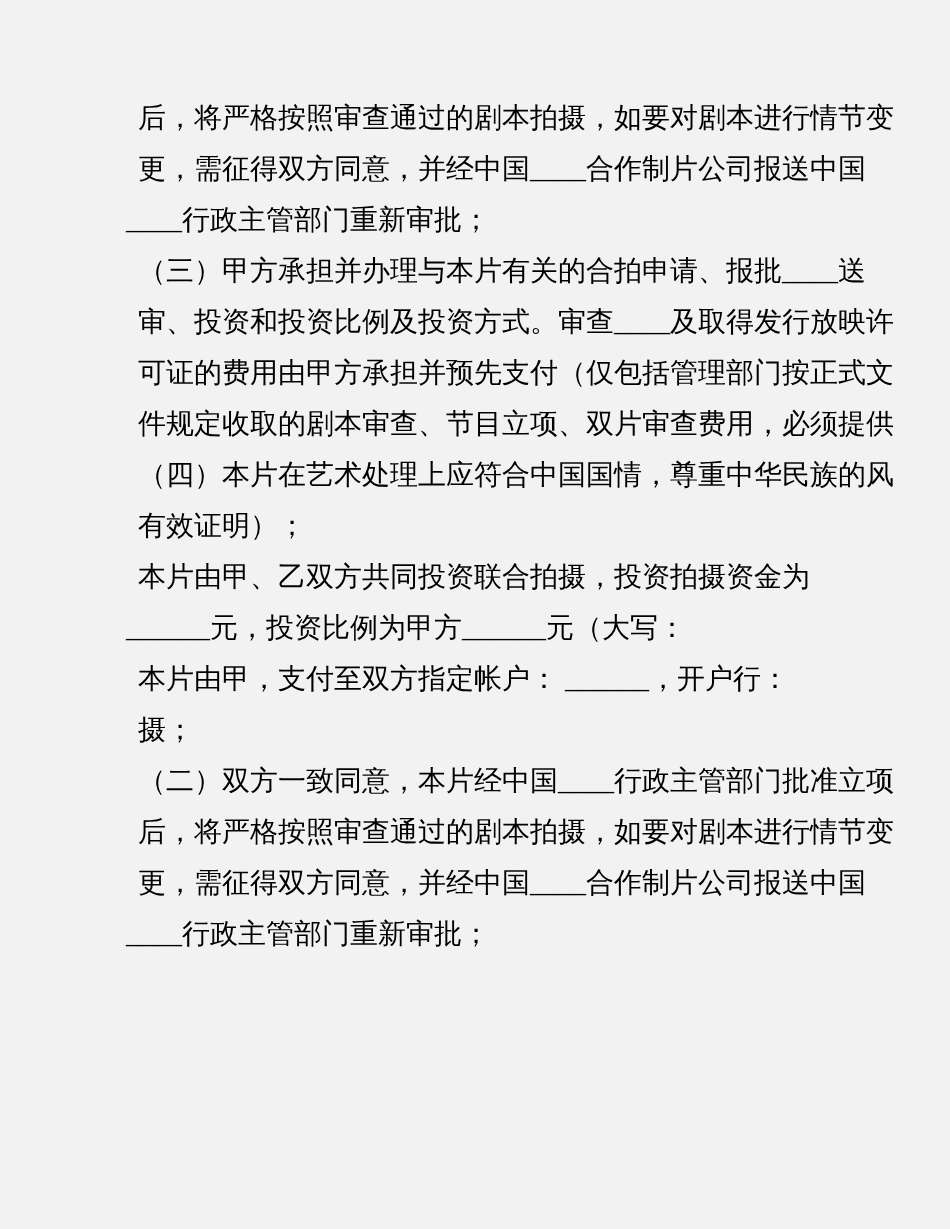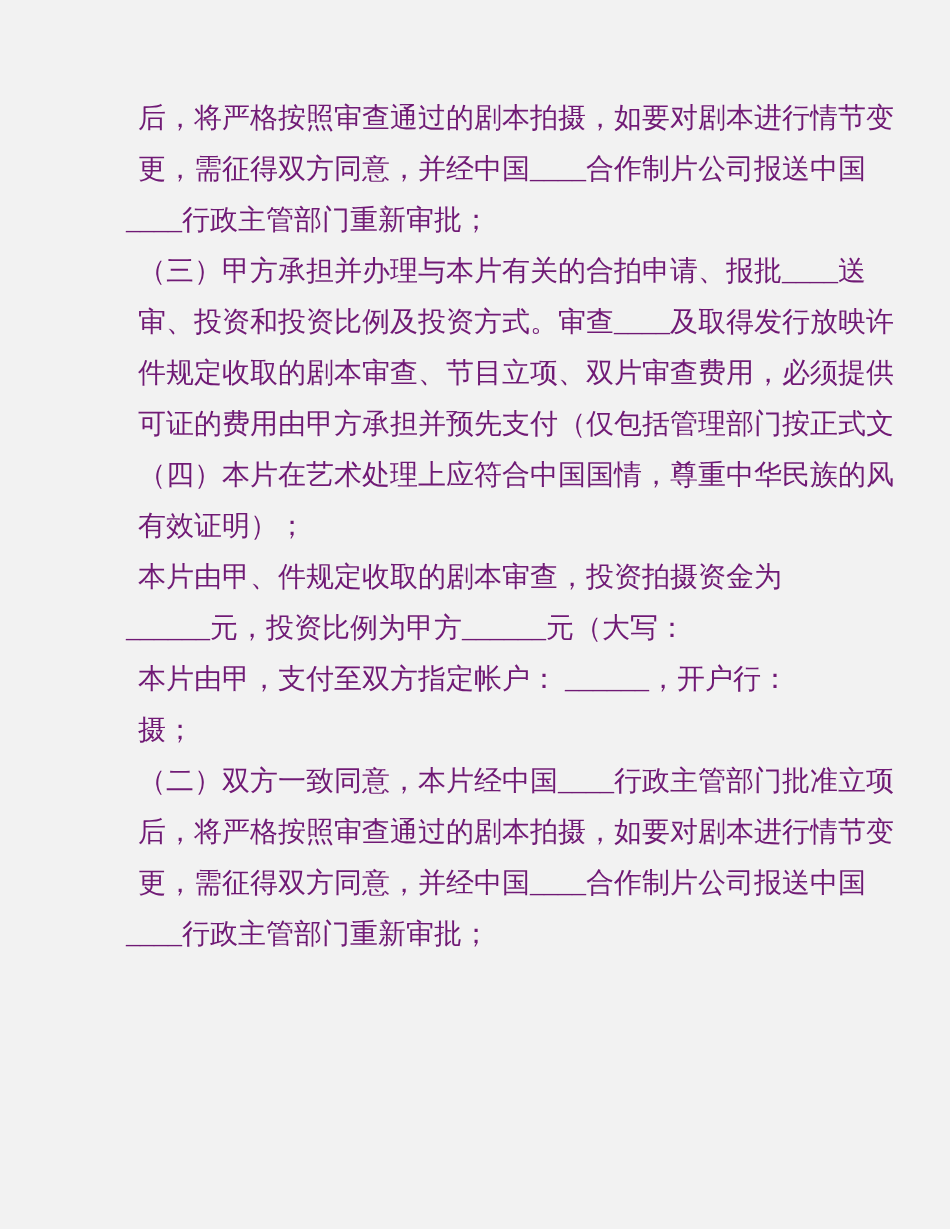--- a/index.html
+++ b/index.html
@@ -34,32 +34,32 @@
     font-weight: 400;
     text-rendering: optimizeLegibility;
   }
   .line.underscore-start {
     margin-left: -12px;
   }
 </style>
 </head>
 <body style="background: rgb(242, 242, 242);">
 
-<div class="page" style="background: rgb(242, 242, 242); color: #701a75;">
+<div class="page" style="background: rgb(242, 242, 242); color: #000000;">
   <div class="doc-body">
       <div class="line">后，将严格按照审查通过的剧本拍摄，如要对剧本进行情节变</div>
       <div class="line">更，需征得双方同意，并经中国____合作制片公司报送中国</div>
       <div class="line underscore-start">____行政主管部门重新审批；</div>
       <div class="line">（三）甲方承担并办理与本片有关的合拍申请、报批____送</div>
       <div class="line">审、投资和投资比例及投资方式。审查____及取得发行放映许</div>
+      <div class="line">可证的费用由甲方承担并预先支付（仅包括管理部门按正式文</div>
       <div class="line">件规定收取的剧本审查、节目立项、双片审查费用，必须提供</div>
-      <div class="line">可证的费用由甲方承担并预先支付（仅包括管理部门按正式文</div>
       <div class="line">（四）本片在艺术处理上应符合中国国情，尊重中华民族的风</div>
       <div class="line">有效证明）；</div>
-      <div class="line">本片由甲、件规定收取的剧本审查，投资拍摄资金为</div>
+      <div class="line">本片由甲、乙双方共同投资联合拍摄，投资拍摄资金为</div>
       <div class="line underscore-start">______元，投资比例为甲方______元（大写：</div>
       <div class="line">本片由甲，支付至双方指定帐户： ______，开户行：</div>
       <div class="line">摄；</div>
       <div class="line">（二）双方一致同意，本片经中国____行政主管部门批准立项</div>
       <div class="line">后，将严格按照审查通过的剧本拍摄，如要对剧本进行情节变</div>
       <div class="line">更，需征得双方同意，并经中国____合作制片公司报送中国</div>
       <div class="line underscore-start">____行政主管部门重新审批；</div>
     </div>
 </div>
 

